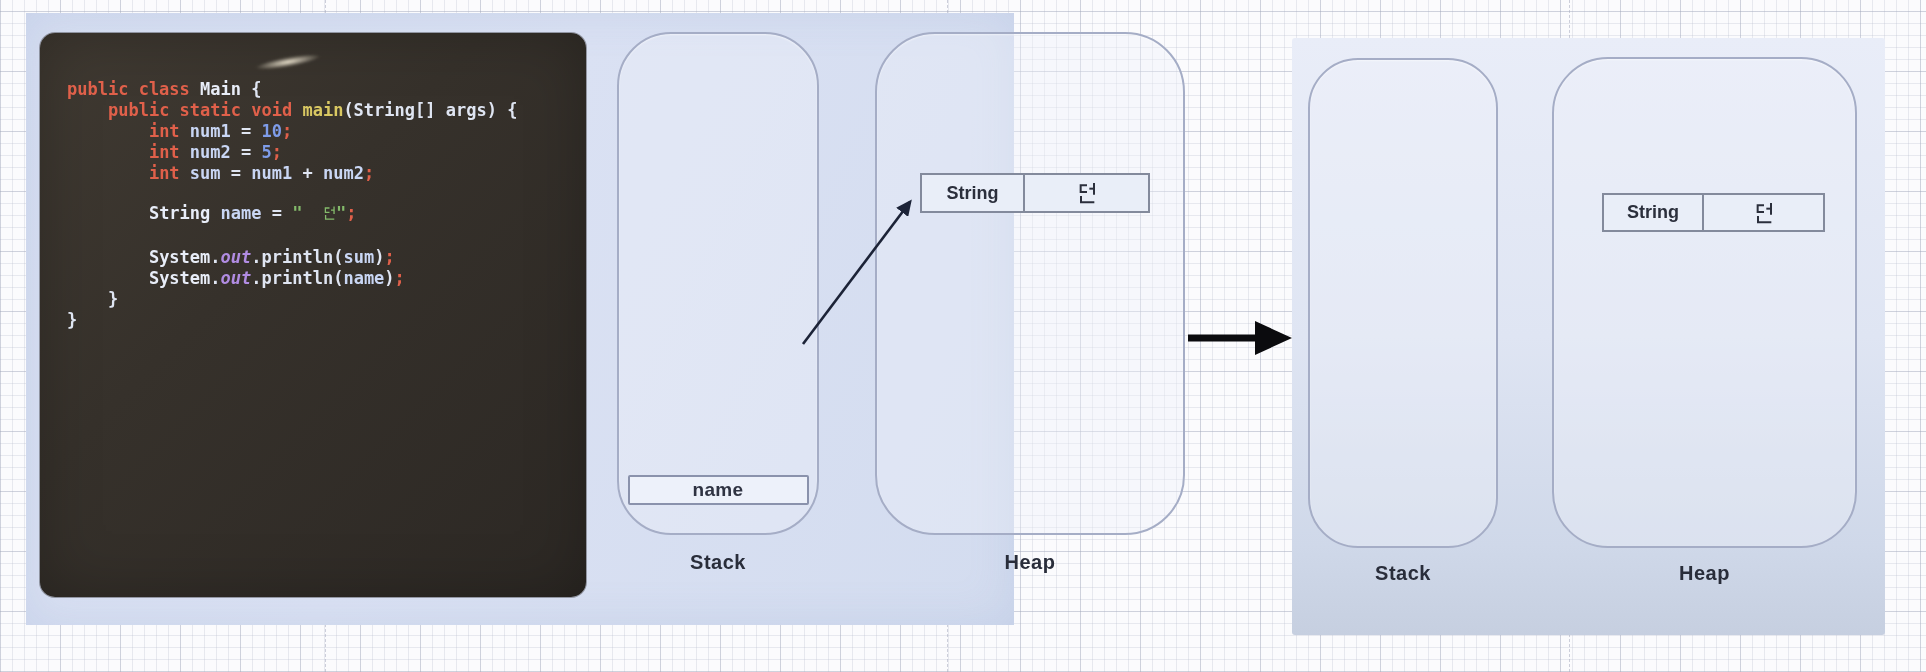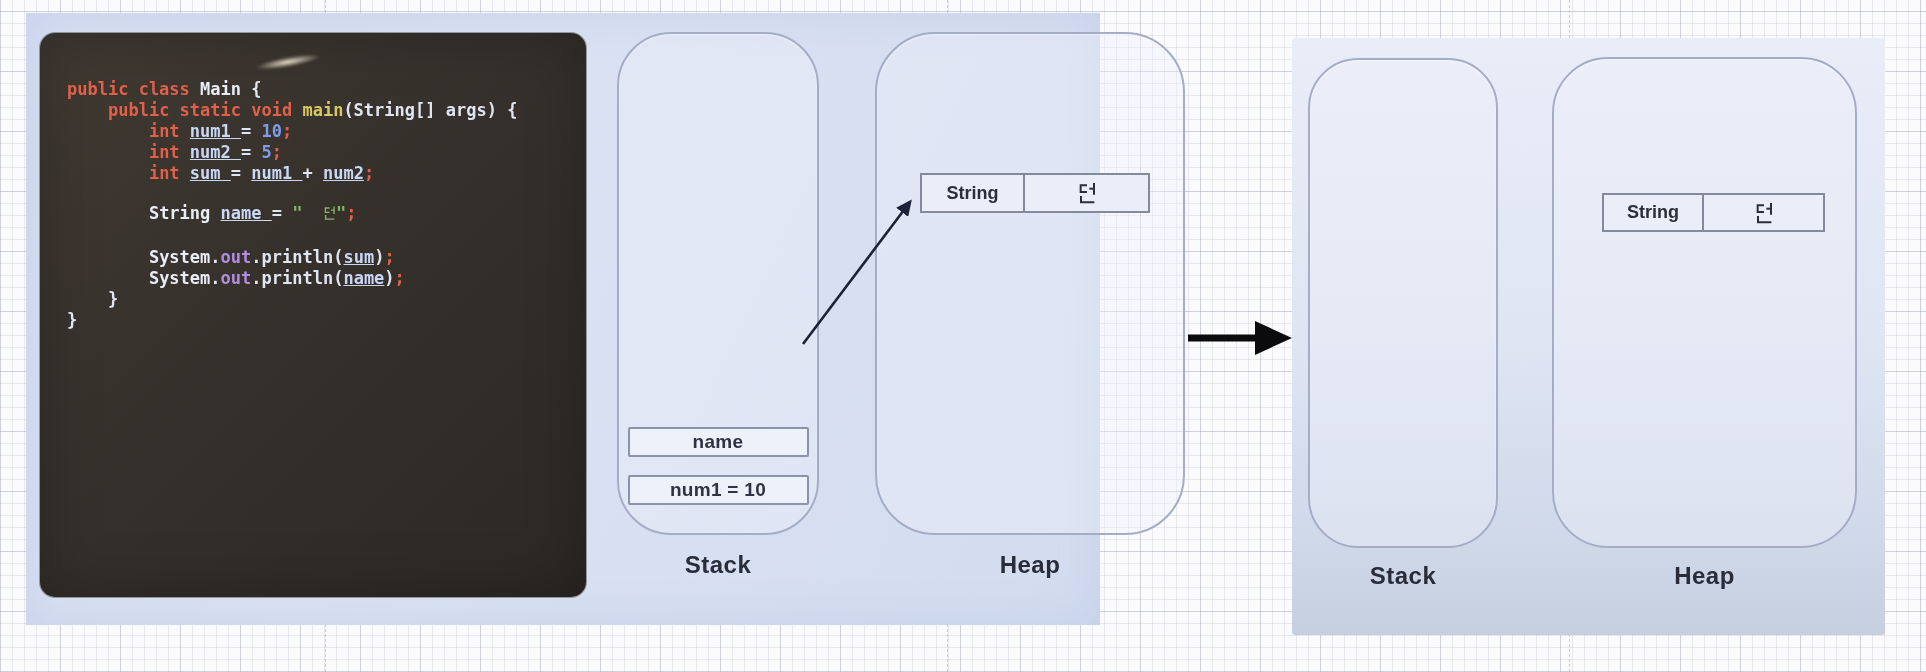--- a/index.html
+++ b/index.html
@@ -11,21 +11,21 @@
       repeating-linear-gradient(90deg, rgba(150,156,178,.30) 0 1px, transparent 1px 60px),
       repeating-linear-gradient(0deg,  rgba(150,156,178,.30) 0 1px, transparent 1px 60px),
       repeating-linear-gradient(90deg, rgba(185,190,206,.30) 0 1px, transparent 1px 12px),
       repeating-linear-gradient(0deg,  rgba(185,190,206,.30) 0 1px, transparent 1px 12px);
     position:relative;
   }
   .fold { position:absolute; top:0; bottom:0; width:0; border-left:1px dashed rgba(165,170,190,.55); }
 
   
   .slide {
-    position:absolute; left:26px; top:13px; width:1074px; height:612px;
+    position:absolute; left:26px; top:13px; width:988px; height:612px;
     background:linear-gradient(115deg,#d6def1 0%,#dae1f3 45%,#d3dcef 100%);
     box-shadow:inset 0 0 46px rgba(120,140,190,.16);
   }
 
   .code-panel {
     position:absolute; left:14px; top:20px; width:546px; height:564px;
     border-radius:15px;
     background:linear-gradient(135deg,#403a32 0%,#36312b 40%,#2c2824 100%);
     box-shadow:0 0 0 1px rgba(20,18,16,.35), inset 0 0 60px rgba(0,0,0,.25);
     overflow:hidden;
@@ -39,23 +39,23 @@
     position:absolute; left:27px; top:46px; right:8px;
     font-family:"DejaVu Sans Mono", monospace;
     font-size:17px; line-height:21px; font-weight:bold;
     white-space:pre; color:#dfe5f2;
   }
   .tok-kw  { color:#e0604a; }
   .tok-cls { color:#e8edf8; }
   .tok-fn  { color:#d9c862; }
   .tok-num { color:#7e9ce9; }
   .tok-str { color:#84bb6b; }
-  .tok-field { color:#b18ce2; }
+  .tok-field { color:#b18ce2; font-style:italic; }
   .tok-pl  { color:#dfe5f2; }
-  .tok-var { color:#c9d6f4;text-decoration:underline; }
+  .tok-var { color:#c9d6f4; }
   .tok-glyph { color:#84bb6b; display:inline-block; vertical-align:-2px; }
   .tok-glyph svg { width:13px; height:16px; display:inline-block; }
 
   .mem-container {
     position:absolute; border:2px solid #a5adc6; border-radius:54px;
     background:rgba(238,242,251,.38);
     box-shadow:inset 0 1px 2px rgba(255,255,255,.5);
   }
   .stack-left { left:591px; top:19px; width:202px; height:503px; }
   .heap-left  { left:849px; top:19px; width:310px; height:503px; border-radius:60px; }
@@ -81,21 +81,21 @@
   .obj-type {
     border-right:2px solid rgba(105,112,133,.8);
     display:flex; align-items:center; justify-content:center;
     font-size:18px; font-weight:600;
   }
   .obj-value { display:flex; align-items:center; justify-content:center; }
   .obj-value svg { width:20px; height:26px; }
 
   .mem-label {
     position:absolute; text-align:center;
-    font-size:24px; font-weight:bold; color:#292d3a; letter-spacing:.5px;
+    font-size:20px; font-weight:bold; color:#292d3a; letter-spacing:.5px;
   }
 
   .ref-arrow { position:absolute; left:0; top:0; width:1167px; height:612px; pointer-events:none; }
 
   
   .transition-arrow { position:absolute; left:1180px; top:313px; width:120px; height:50px; }
 
   
   .card {
     position:absolute; left:1292px; top:38px; width:593px; height:597px;
@@ -125,21 +125,20 @@
     <path d="M6,21.5 V31 H26"></path>
   </svg>
 </span><span class="tok-str">"</span><span class="tok-kw">;</span></div><div>&nbsp;</div><div><span class="tok-pl">        </span><span class="tok-cls">System</span><span class="tok-pl">.</span><span class="tok-field">out</span><span class="tok-pl">.println(</span><span class="tok-var">sum</span><span class="tok-pl">)</span><span class="tok-kw">;</span></div><div><span class="tok-pl">        </span><span class="tok-cls">System</span><span class="tok-pl">.</span><span class="tok-field">out</span><span class="tok-pl">.println(</span><span class="tok-var">name</span><span class="tok-pl">)</span><span class="tok-kw">;</span></div><div><span class="tok-pl">    }</span></div><div><span class="tok-pl">}</span></div></pre>
   </div>
 
   <div class="mem-container stack-left"></div>
   <div class="mem-container heap-left"></div>
 
   <div class="frames" id="stack-frames-left">
       <div class="value-box">name</div>
-      <div class="value-box">num1 = 10</div>
     </div>
 
   <div class="obj-box obj-left">
     <div class="obj-type">String</div>
     <div class="obj-value deon-slot" aria-label="던">
   <svg viewBox="0 0 30 34" fill="none" stroke="currentColor" stroke-width="3" stroke-linecap="butt" stroke-linejoin="miter">
     <path d="M15,5.5 H5.5 V15.5 H15"></path>
     <path d="M18.5,10.5 H25.5"></path>
     <path d="M25.5,2 V19.5"></path>
     <path d="M6,21.5 V31 H26"></path>

